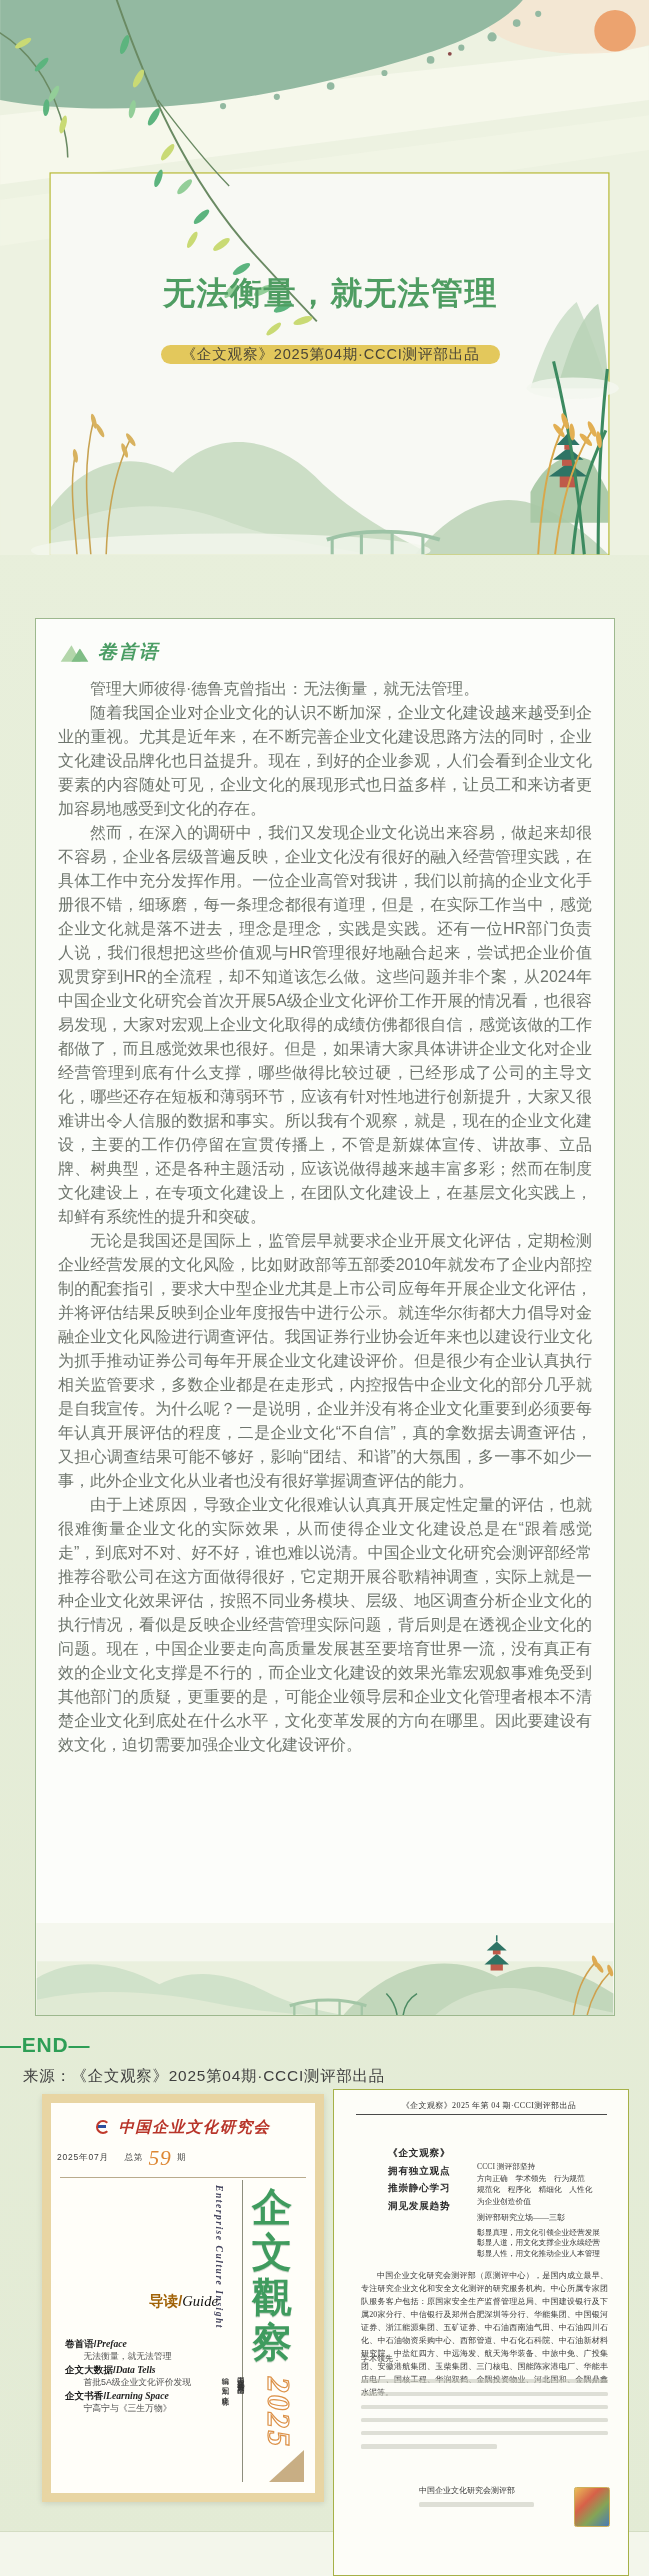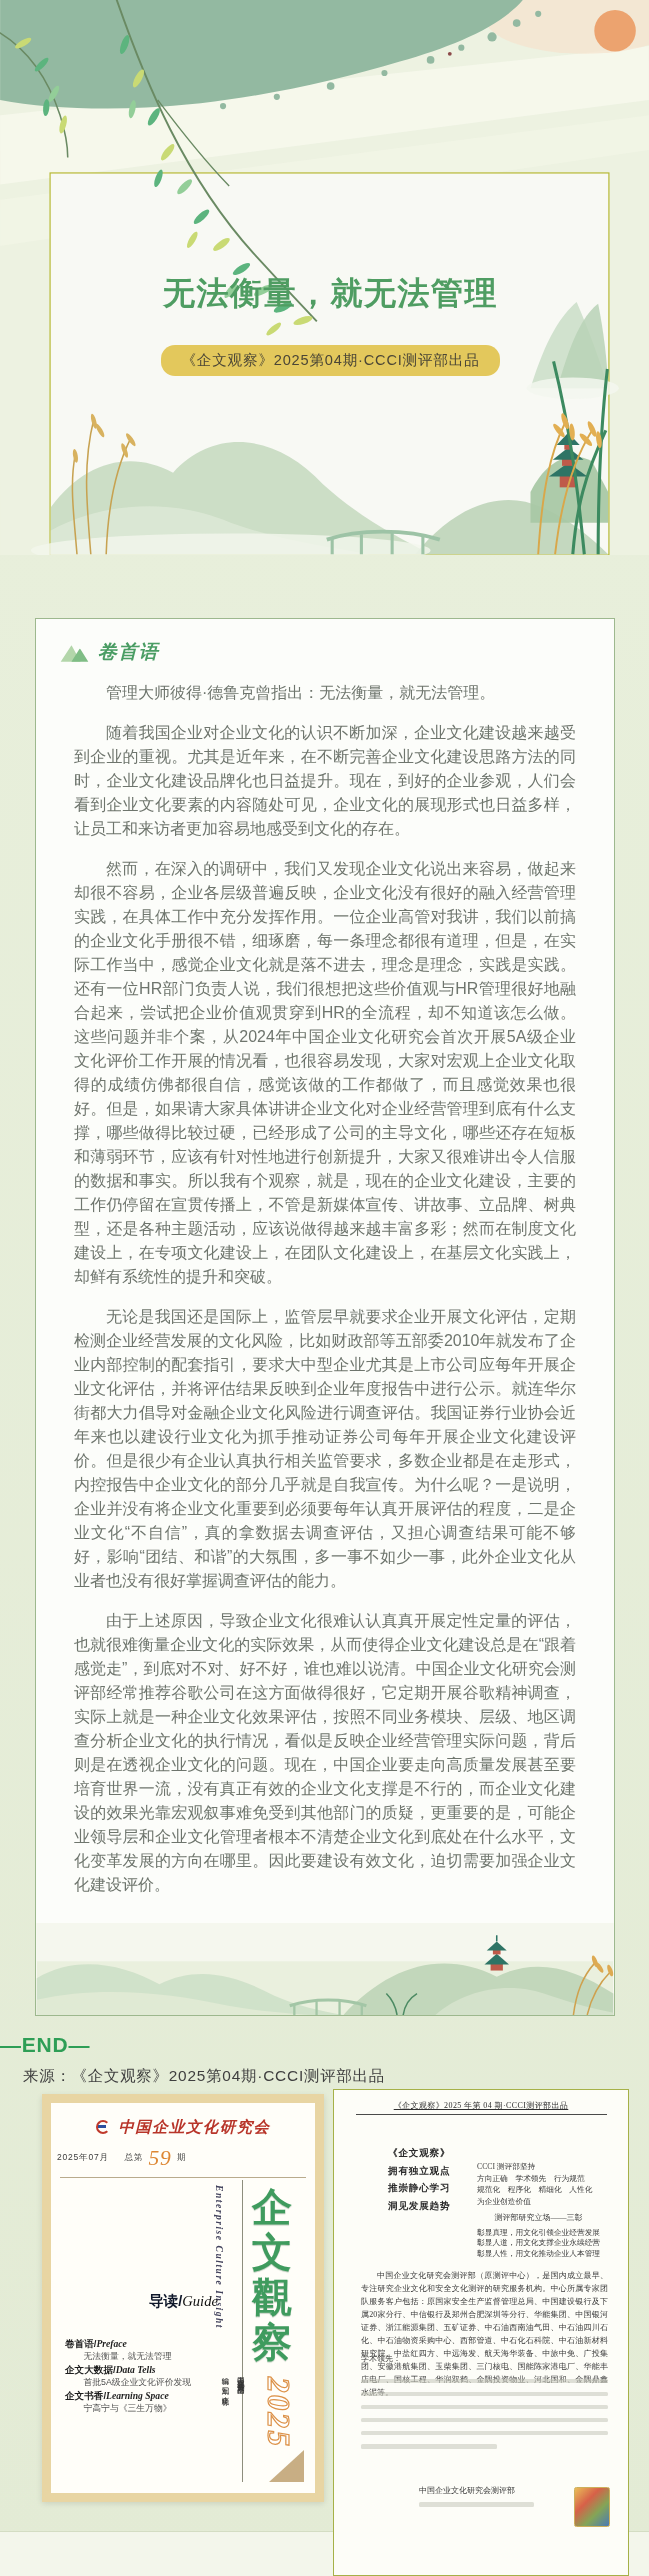--- a/index.html
+++ b/index.html
@@ -6,28 +6,28 @@
   .page{position:relative;width:649px;height:2576px;margin:0 auto;overflow:hidden;
         background:linear-gradient(#eef3e3 0%,#e8efdb 20%,#e3ebd5 100%);
         font-family:"Liberation Sans",sans-serif;}
   
   .banner{position:absolute;left:0;top:0;width:649px;height:555px;}
   .banner svg{display:block;}
   .banner-title{position:absolute;left:51px;top:272px;width:559px;text-align:center;
         font-size:32px;font-weight:900;color:#4f9d62;letter-spacing:1.5px;}
   .banner-badge-wrap{position:absolute;left:51px;top:345px;width:559px;text-align:center;}
   .banner-badge{display:inline-block;background:#e3c85c;color:#4b4636;font-size:14.6px;
-        padding:6px 20px;border-radius:14px;letter-spacing:0.8px;}
+        padding:0 20px;border-radius:14px;letter-spacing:0.8px;}
   
   .content-card{position:absolute;left:35px;top:618px;width:580px;height:1398px;
         background:#fcfdfa;border:0.8px solid #9db88e;box-sizing:border-box;}
   .preface-header{display:flex;align-items:center;gap:7.7px;padding:20px 23px 0 23px;margin-bottom:12.3px;}
   .preface-label{font-size:19px;font-weight:bold;font-style:italic;color:#4a9d64;letter-spacing:1.5px;}
   .article-body{padding:0 22px;}
-  .article-body p{margin:16px;font-size:16px;line-height:24px;color:#6e756d;
+  .article-body p{margin:0;font-size:16px;line-height:24px;color:#6e756d;
         text-align:justify;text-indent:2em;}
   .card-footer-strip{position:absolute;left:0;bottom:0;width:578px;height:92px;overflow:hidden;}
   
   .end-mark{position:absolute;left:0;top:2033px;width:445px;text-align:left;
         font-size:21px;font-weight:bold;color:#2e9e56;letter-spacing:0.8px;}
   .source-line{position:absolute;left:23px;top:2066px;font-size:15.4px;color:#3f3f3f;letter-spacing:0.8px;}
   .footer-band{position:absolute;left:0;top:2531px;width:649px;height:45px;
         background:#f3f6eb;border-top:0.8px solid #d3ddc3;}
   
   .cover-left{position:absolute;left:42px;top:2094px;width:282px;height:408px;z-index:2;
@@ -48,42 +48,42 @@
         font-family:"Liberation Serif",serif;font-style:italic;font-weight:bold;
         font-size:9.6px;color:#42425c;letter-spacing:1.5px;}
   .lc-divider{position:absolute;left:191px;top:77px;height:302px;width:0.8px;background:#8e8e7e;}
   .lc-masthead{position:absolute;left:197px;top:82px;width:48px;text-align:center;}
   .lc-masthead span{display:block;font-family:"Liberation Serif",serif;font-weight:bold;
         font-size:40px;line-height:45px;color:#3f9b5e;text-shadow:0 0.8px 0.8px rgba(0,60,20,.25);}
   .lc-year{position:absolute;left:209px;top:274px;writing-mode:vertical-rl;
         font-family:"Liberation Serif",serif;font-style:italic;font-weight:bold;font-size:31px;
         color:#fff;-webkit-text-stroke:1.2px #dc9147;letter-spacing:2.3px;}
   .lc-guide{position:absolute;left:98px;top:189px;white-space:nowrap;}
-  .lc-guide .cn{font-size:14.6px;font-weight:bold;color:#0f172a;text-align:right;}
+  .lc-guide .cn{font-size:14.6px;font-weight:bold;color:#a16207;text-align:right;}
   .lc-guide .en{font-family:"Liberation Serif",serif;font-style:italic;font-size:14.6px;color:#111;}
   .lc-toc{position:absolute;left:14px;top:235px;width:146px;}
   .lc-toc .sec{font-size:9.6px;font-weight:bold;color:#1e1e1e;line-height:12.3px;white-space:nowrap;}
   .lc-toc .sec .en{font-family:"Liberation Serif",serif;font-style:italic;font-weight:bold;}
   .lc-toc .itm{font-size:8.8px;color:#4f4f4f;line-height:11.5px;margin:0.8px 0 1.5px 18.5px;white-space:nowrap;}
   .lc-credits{position:absolute;left:169px;top:268px;height:100px;display:flex;gap:5.4px;}
   .lc-credits span{writing-mode:vertical-rl;font-size:7.3px;color:#333;letter-spacing:0.8px;}
   .lc-triangle{position:absolute;right:10.8px;bottom:10.8px;width:0;height:0;
         border-bottom:32px solid #c8ae84;border-left:35px solid transparent;}
   
   .cover-right{position:absolute;left:333px;top:2089px;width:296px;height:487px;z-index:2;
         background:#fdfdf8;border:1.5px solid #a6b148;box-sizing:border-box;
         font-family:"Liberation Serif",serif;color:#3a3a3a;}
-  .rc-header{position:absolute;left:0;top:10px;width:100%;text-align:center;
-        font-size:8px;letter-spacing:0.4px;color:#2f2f2f;text-decoration:underline;}
+  .rc-header{position:absolute;left:8px;top:10px;width:100%;text-align:center;
+        font-size:8px;letter-spacing:0.4px;color:#2f2f2f;}
   .rc-hr{position:absolute;left:21.5px;right:21.5px;top:24px;border-top:0.8px solid #4a4a4a;}
   .rc-left-col{position:absolute;left:54px;top:54px;font-weight:bold;font-size:9.6px;
         color:#2a2a2a;line-height:17.7px;letter-spacing:0.8px;}
   .rc-right-col{position:absolute;left:143px;top:71px;font-size:7.7px;color:#3c3c3c;line-height:11.5px;}
   .rc-stance{position:absolute;left:143px;top:123px;font-size:7.7px;color:#3c3c3c;line-height:10.4px;}
-  .rc-stance .t{margin-bottom:4.6px;font-size:8px;text-align:center;}
+  .rc-stance .t{margin-bottom:4.6px;font-size:8px;}
   .rc-intro{position:absolute;left:27px;right:20px;top:179px;font-size:8px;line-height:13px;
         text-align:justify;text-indent:2em;color:#3a3a3a;}
   .rc-statement{position:absolute;left:27px;top:263px;font-size:8px;color:#3a3a3a;}
   .rc-bars{position:absolute;left:27px;right:20px;top:280px;}
   .bar{height:4.6px;background:#c4c6ba;border-radius:1.5px;opacity:.55;margin:8.5px 0;}
   .rc-sign{position:absolute;left:85px;top:395px;font-size:8px;color:#3a3a3a;}
   .rc-sign .bar{width:115px;margin:6.2px 0 0 0;}
   .rc-seal{position:absolute;right:18.5px;top:397px;width:34px;height:38px;border-radius:2.3px;
         border:1.5px solid #caa94e;opacity:.92;
         background:linear-gradient(135deg,#e8b84b 0%,#d4543a 35%,#7a9e49 65%,#3b6fb0 100%);}

